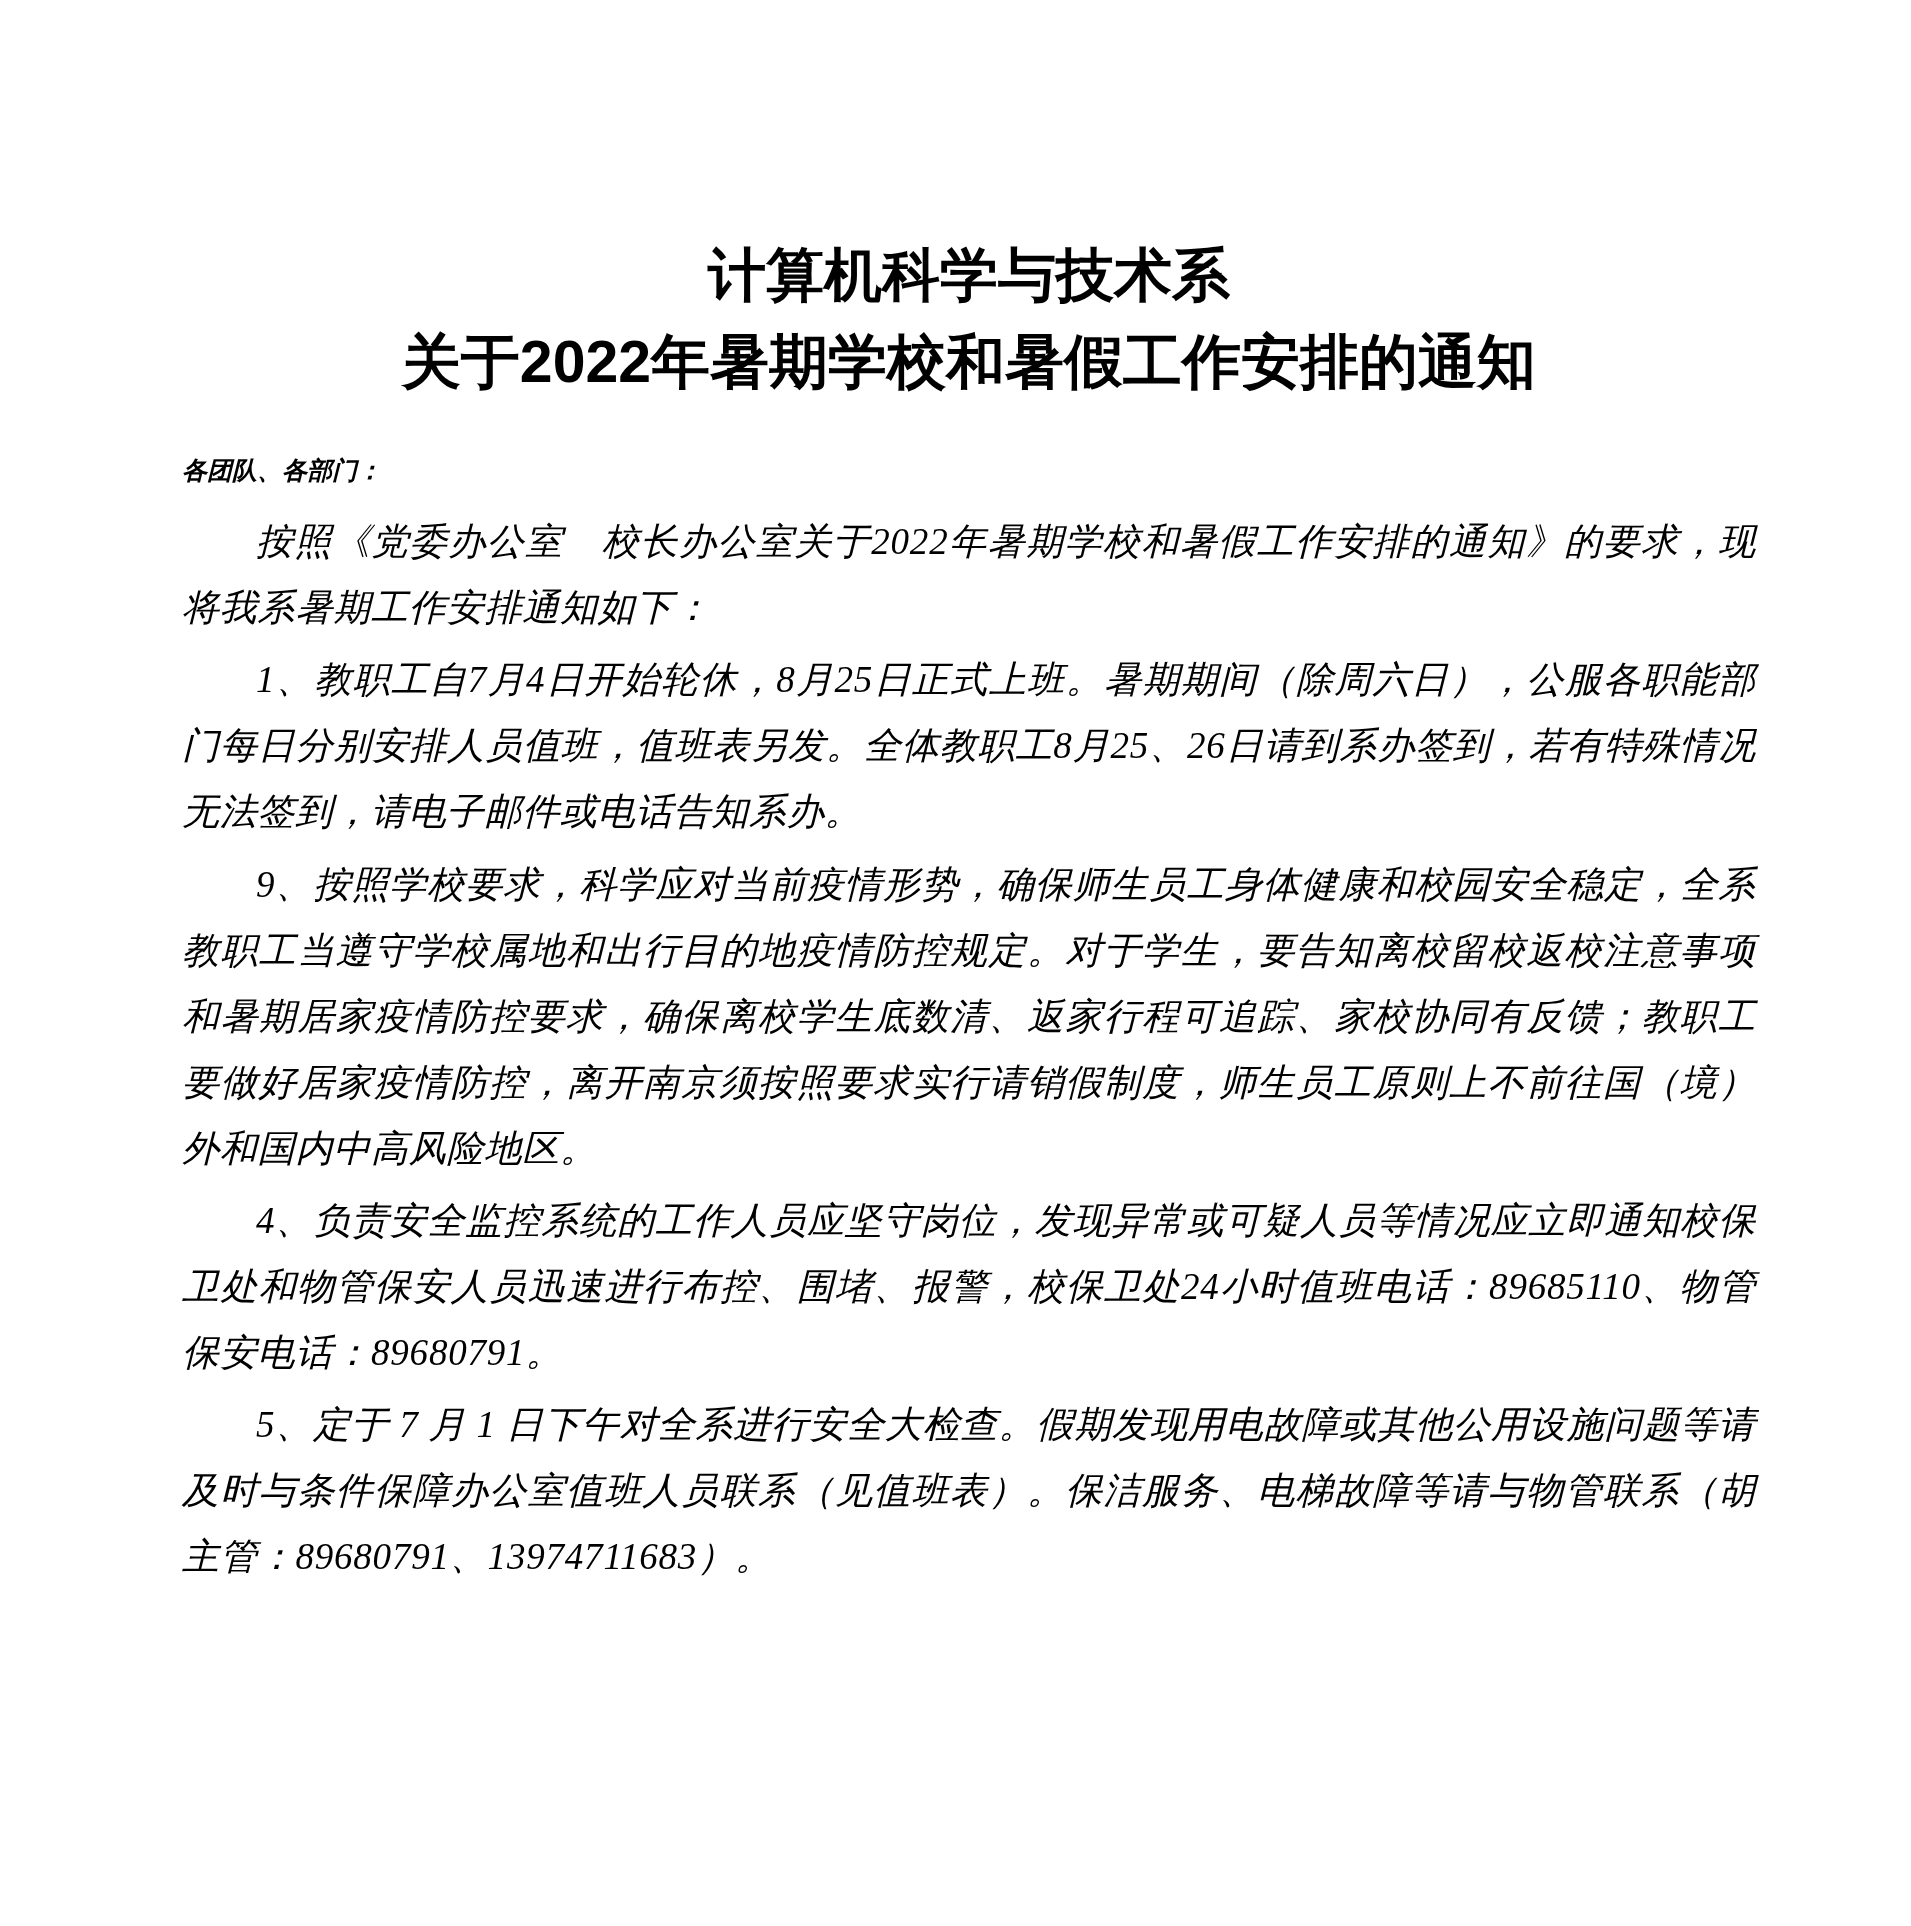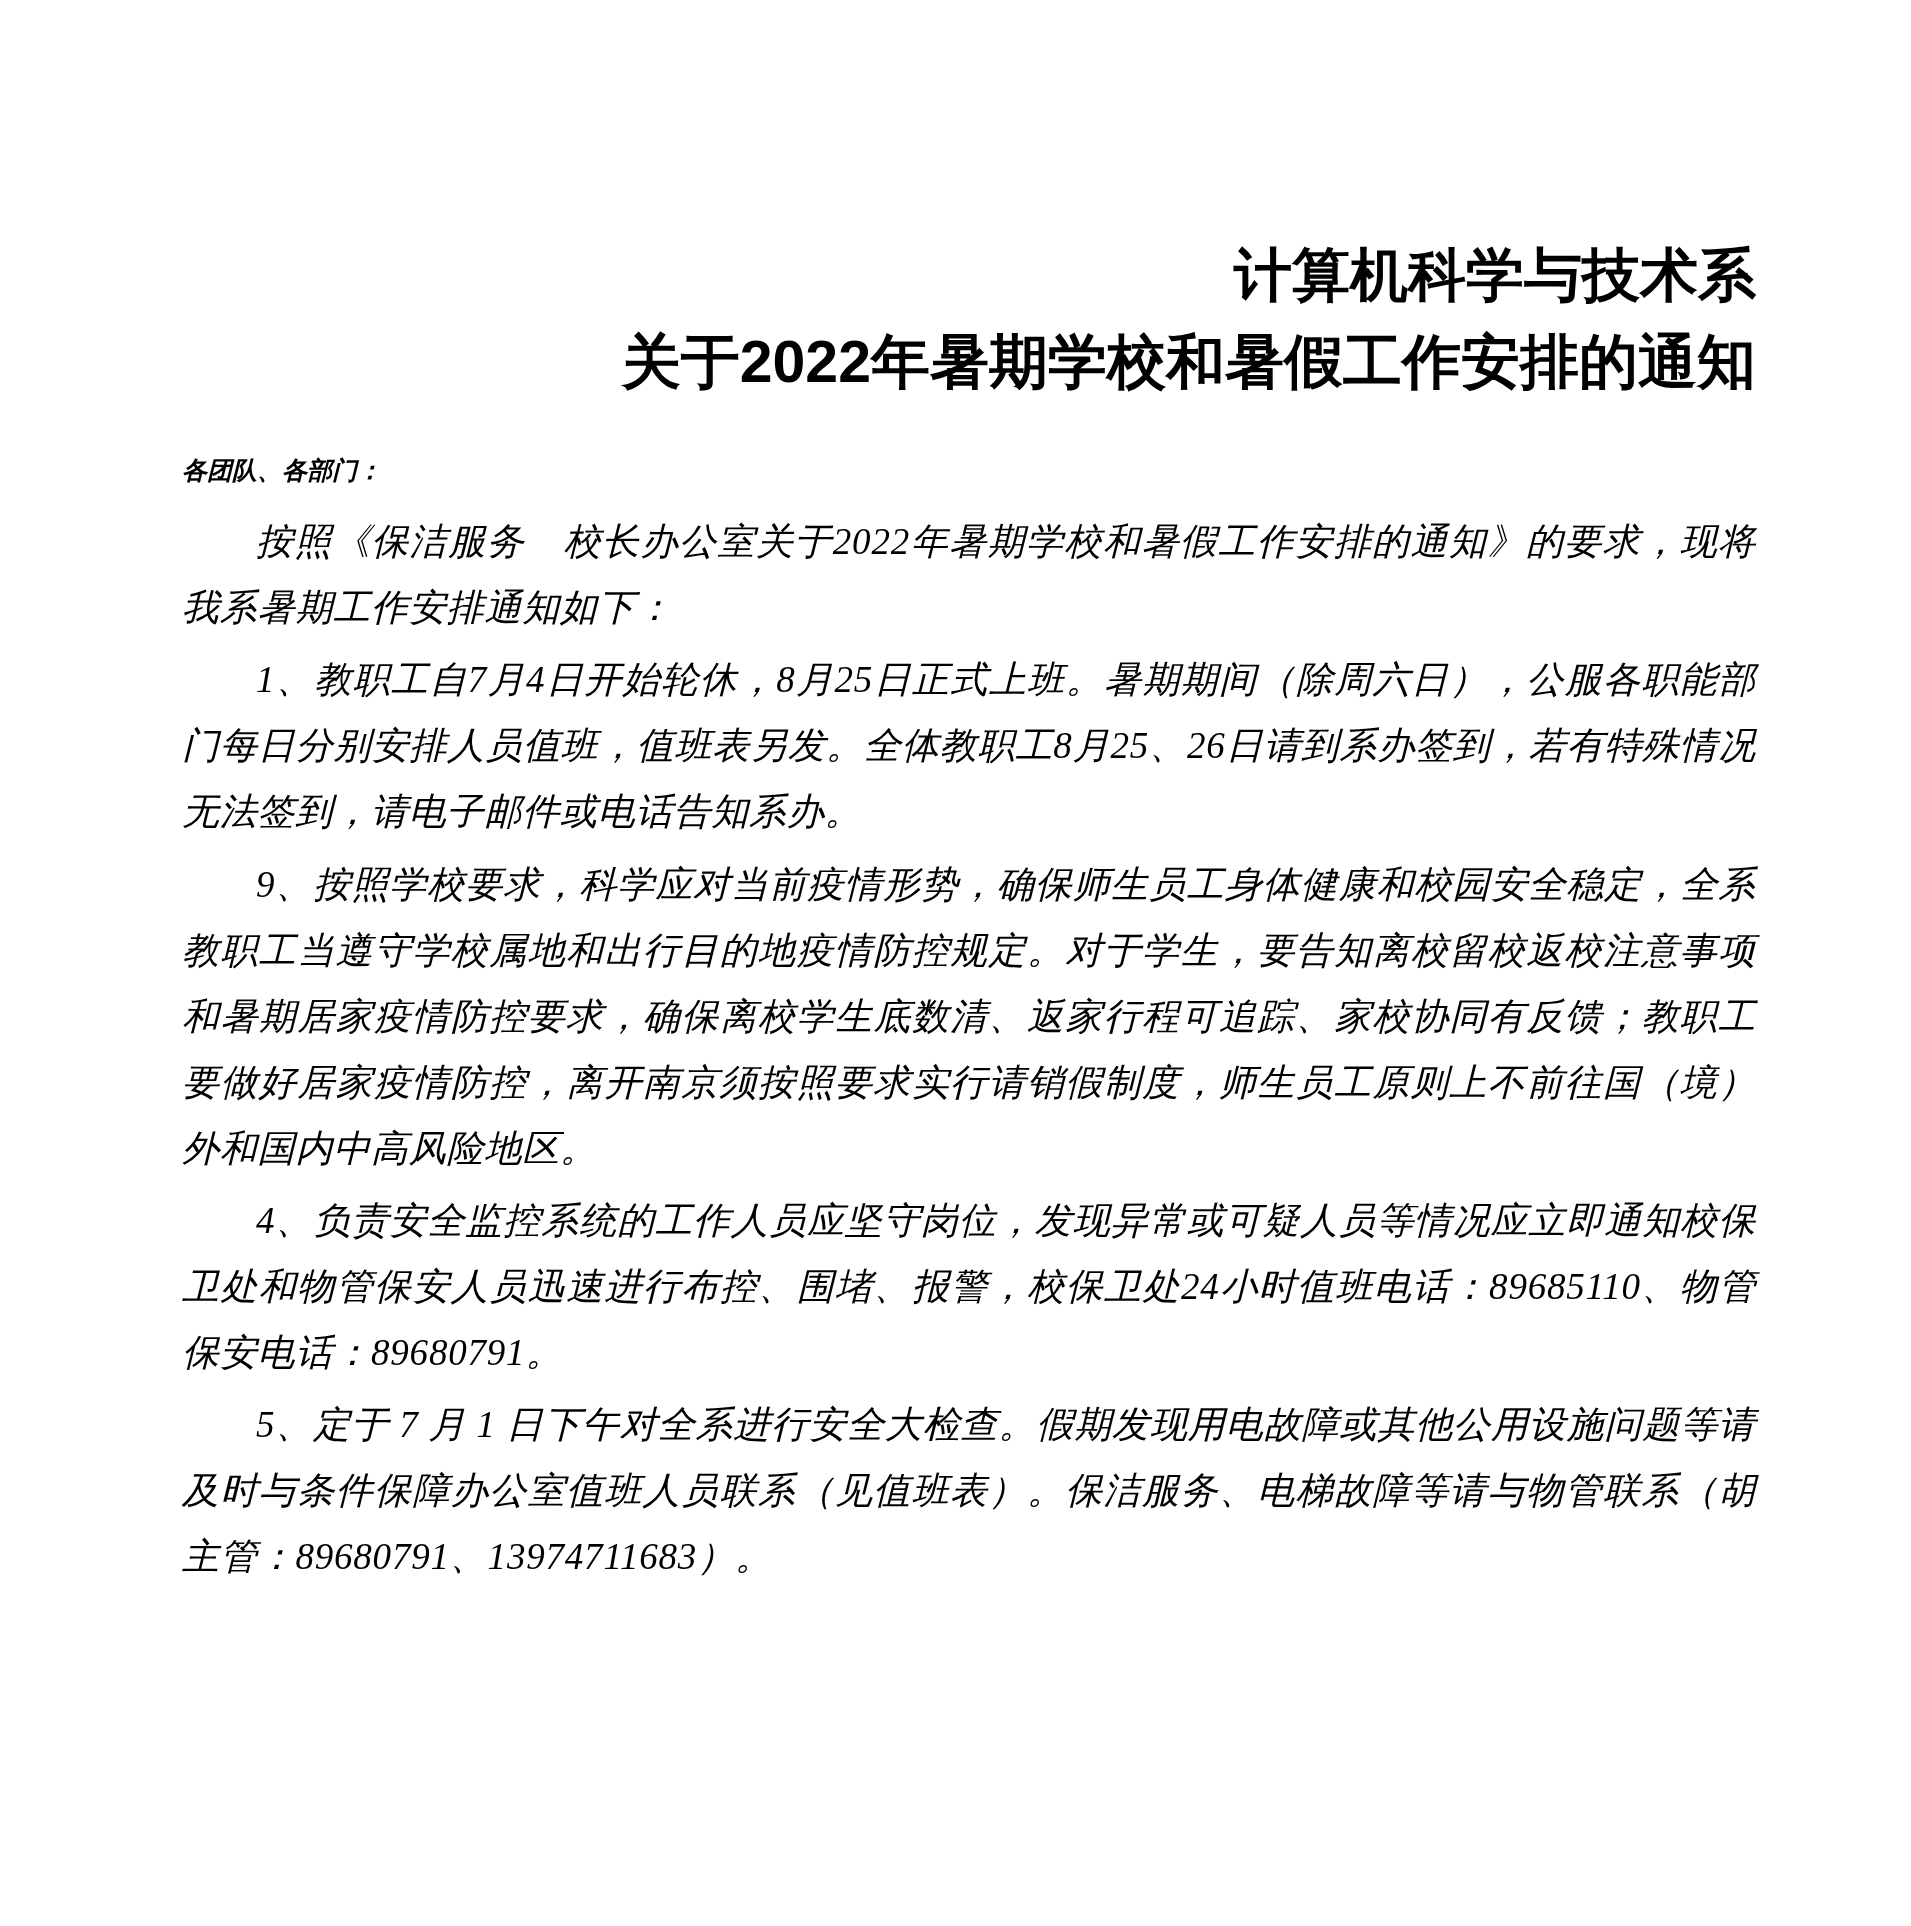--- a/index.html
+++ b/index.html
@@ -13,21 +13,21 @@
     height: 2703px;
     background: #ffffff;
     color: #000000;
     font-family: "Liberation Serif", "DejaVu Serif", serif;
     overflow: hidden;
   }
   .content {
     padding: 243px 156px 0 182px;
   }
   .doc-title {
-    text-align: right;
+    text-align: center;
     font-family: "Liberation Sans", "DejaVu Sans", sans-serif;
     font-weight: bold;
     font-style: normal;
     font-size: 58px;
     line-height: 64px;
     margin: 0;
   }
   .doc-title.second {
     font-size: 59px;
     margin-top: 23px;
@@ -53,21 +53,21 @@
 <body>
 
 <div class="page">
   <div class="content">
 
     <h1 class="doc-title">计算机科学与技术系</h1>
     <h1 class="doc-title second">关于2022年暑期学校和暑假工作安排的通知</h1>
 
     <p class="salutation">各团队、各部门：</p>
 
-    <p class="para">按照《保洁服务　校长办公室关于2022年暑期学校和暑假工作安排的通知》的要求，现将我系暑期工作安排通知如下：</p>
+    <p class="para">按照《党委办公室　校长办公室关于2022年暑期学校和暑假工作安排的通知》的要求，现将我系暑期工作安排通知如下：</p>
 
     <p class="para">1、教职工自7月4日开始轮休，8月25日正式上班。暑期期间（除周六日），公服各职能部门每日分别安排人员值班，值班表另发。全体教职工8月25、26日请到系办签到，若有特殊情况无法签到，请电子邮件或电话告知系办。</p>
     <p class="para">9、按照学校要求，科学应对当前疫情形势，确保师生员工身体健康和校园安全稳定，全系教职工当遵守学校属地和出行目的地疫情防控规定。对于学生，要告知离校留校返校注意事项和暑期居家疫情防控要求，确保离校学生底数清、返家行程可追踪、家校协同有反馈；教职工要做好居家疫情防控，离开南京须按照要求实行请销假制度，师生员工原则上不前往国（境）外和国内中高风险地区。</p>
     <p class="para">4、负责安全监控系统的工作人员应坚守岗位，发现异常或可疑人员等情况应立即通知校保卫处和物管保安人员迅速进行布控、围堵、报警，校保卫处24小时值班电话：89685110、物管保安电话：89680791。</p>
     <p class="para">5、定于 7 月 1 日下午对全系进行安全大检查。假期发现用电故障或其他公用设施问题等请及时与条件保障办公室值班人员联系（见值班表）。保洁服务、电梯故障等请与物管联系（胡主管：89680791、13974711683）。</p>
 
   </div>
 </div>
 
 

